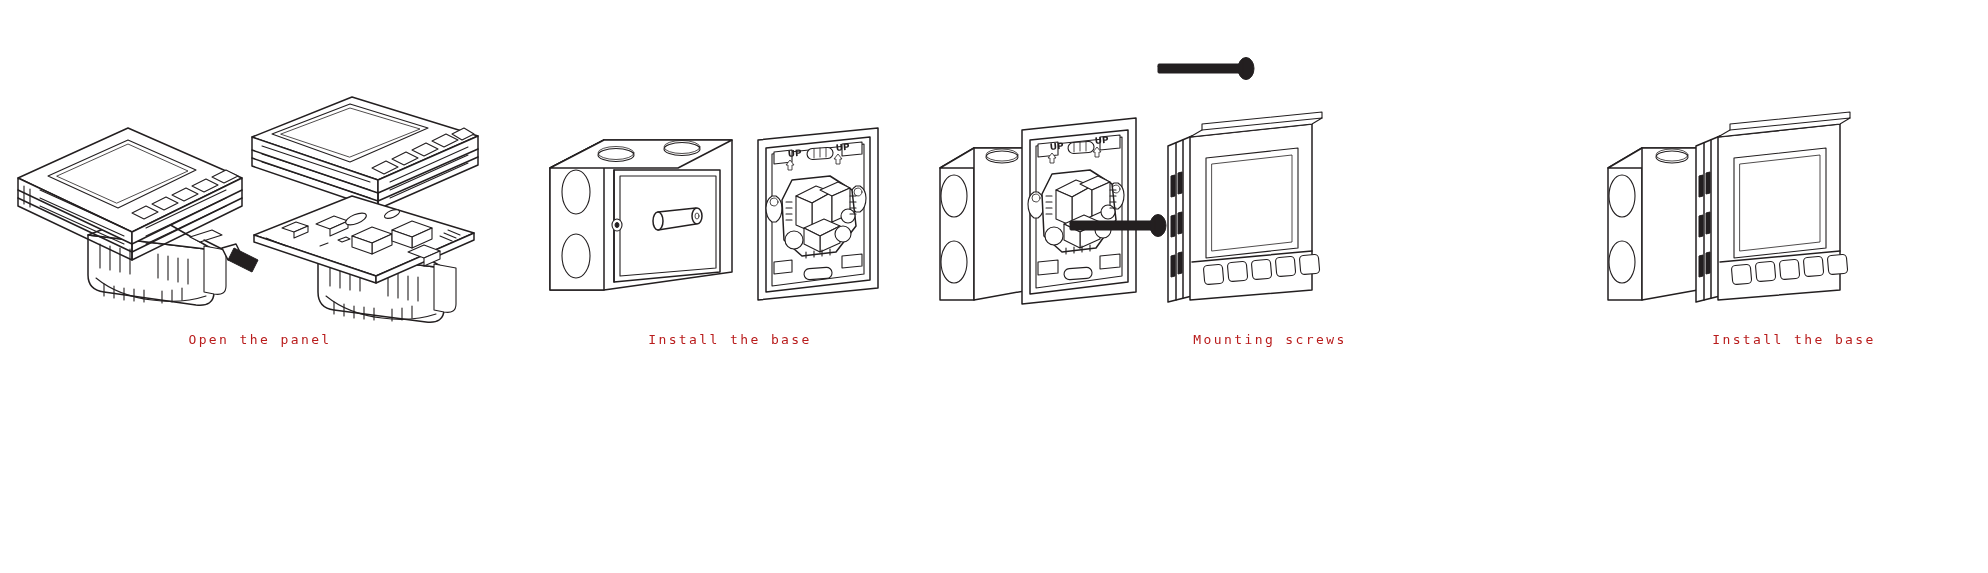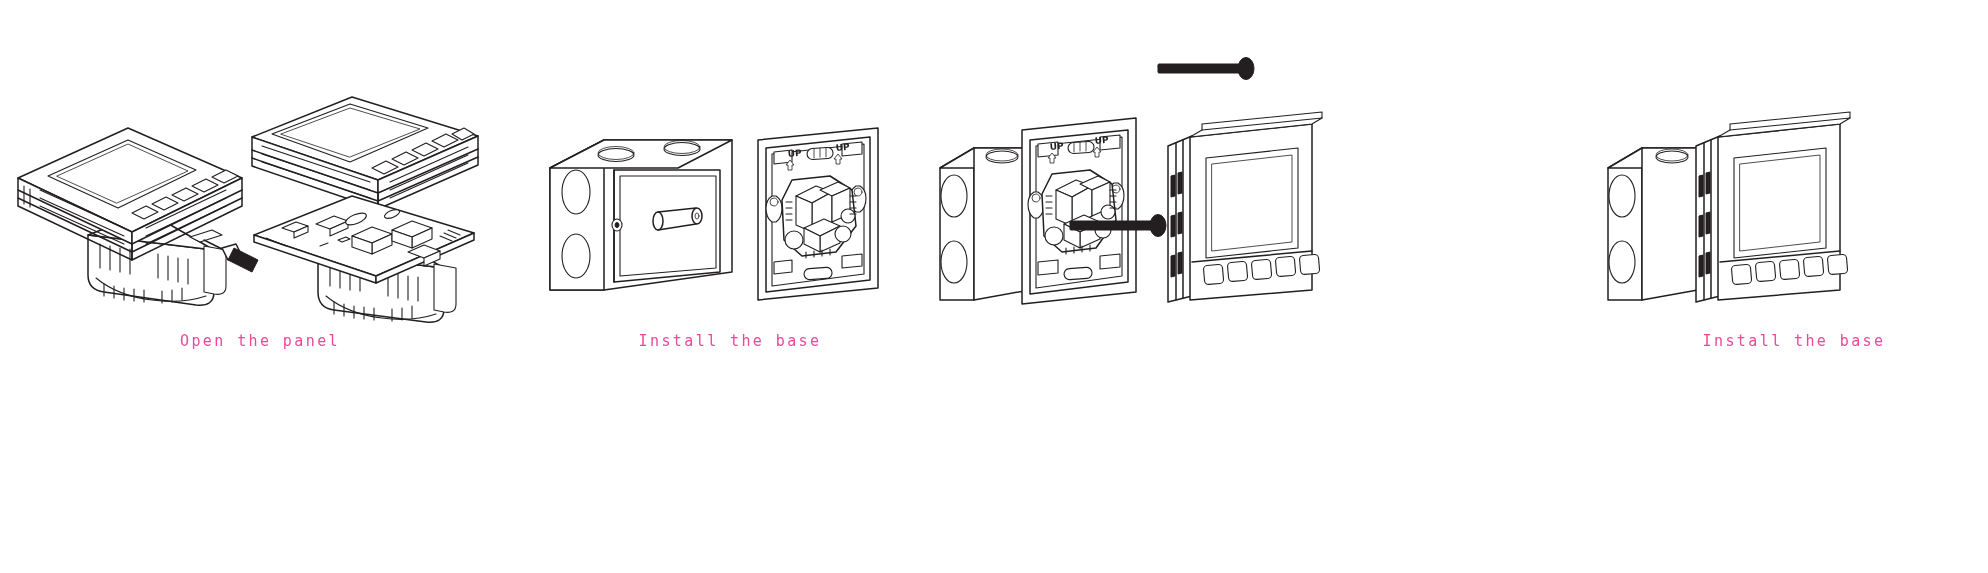--- a/index.html
+++ b/index.html
@@ -30,23 +30,23 @@
     top: 0;
     left: 0;
   }
   .step-caption {
     position: absolute;
     top: 332px;
     left: 0;
     width: 100%;
     text-align: center;
     font-family: "DejaVu Sans Mono", "Liberation Mono", monospace;
-    font-size: 15px;
+    font-size: 13px;
     letter-spacing: 2.4px;
-    color: #ec4899;
+    color: #b91c1c;
     white-space: nowrap;
   }
   
   #step-1 { left: 0px;    width: 520px; }
   #step-2 { left: 520px;  width: 420px; }
   #step-3 { left: 940px;  width: 660px; }
   #step-4 { left: 1600px; width: 388px; }
 
   svg { display: block; overflow: visible; }
   .ln   { fill: none; stroke: #231f20; stroke-width: 1.5; stroke-linejoin: round; stroke-linecap: round; }
@@ -366,20 +366,21 @@
         <g>
           <rect class="fw-t" x="264" y="265" width="19" height="19" rx="4" transform="rotate(-5 273 274)"></rect>
           <rect class="fw-t" x="288" y="262" width="19" height="19" rx="4" transform="rotate(-5 297 271)"></rect>
           <rect class="fw-t" x="312" y="260" width="19" height="19" rx="4" transform="rotate(-5 321 269)"></rect>
           <rect class="fw-t" x="336" y="257" width="19" height="19" rx="4" transform="rotate(-5 345 266)"></rect>
           <rect class="fw-t" x="360" y="255" width="19" height="19" rx="4" transform="rotate(-5 369 264)"></rect>
         </g>
       </g>
     </svg>
 
+    <div class="step-caption">Mounting screws</div>
   </div>
 
   <div class="step" id="step-4">
     <svg class="step-art" width="388" height="400" viewBox="0 0 388 400">
 
       <g>
         <path class="fw" d="M8 168 L42 148 L42 300 L8 300 Z"></path>
         <path class="fw" d="M8 168 L42 148 L120 148 L86 168 Z"></path>
         <path class="fw" d="M42 148 L120 148 L120 286 L42 300 Z"></path>
         <ellipse class="fw-t" cx="22" cy="196" rx="13" ry="21"></ellipse>

